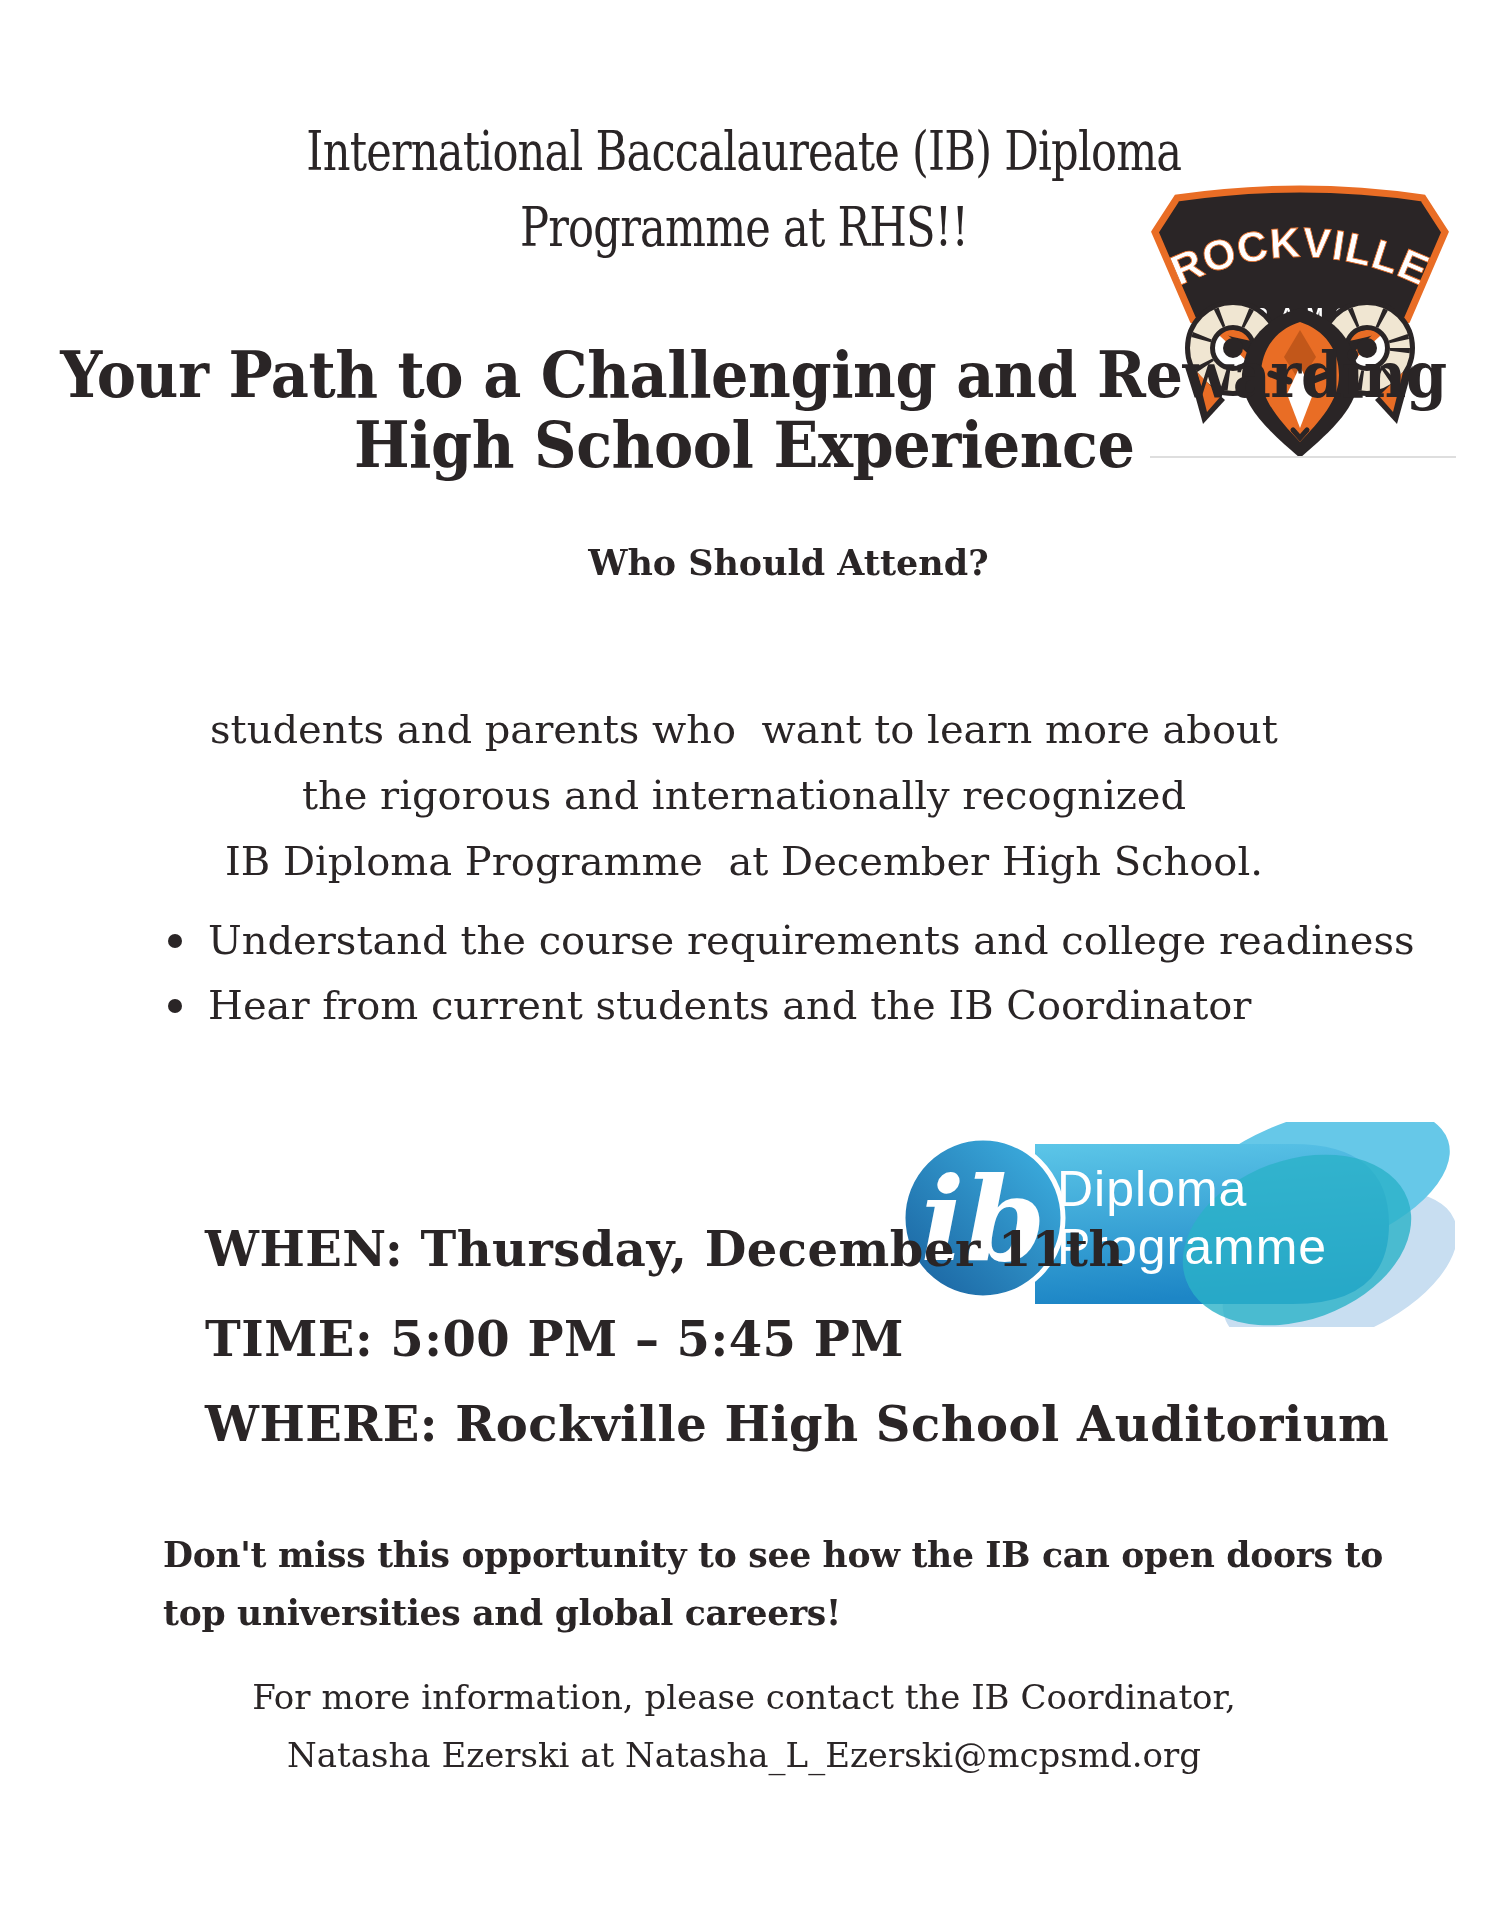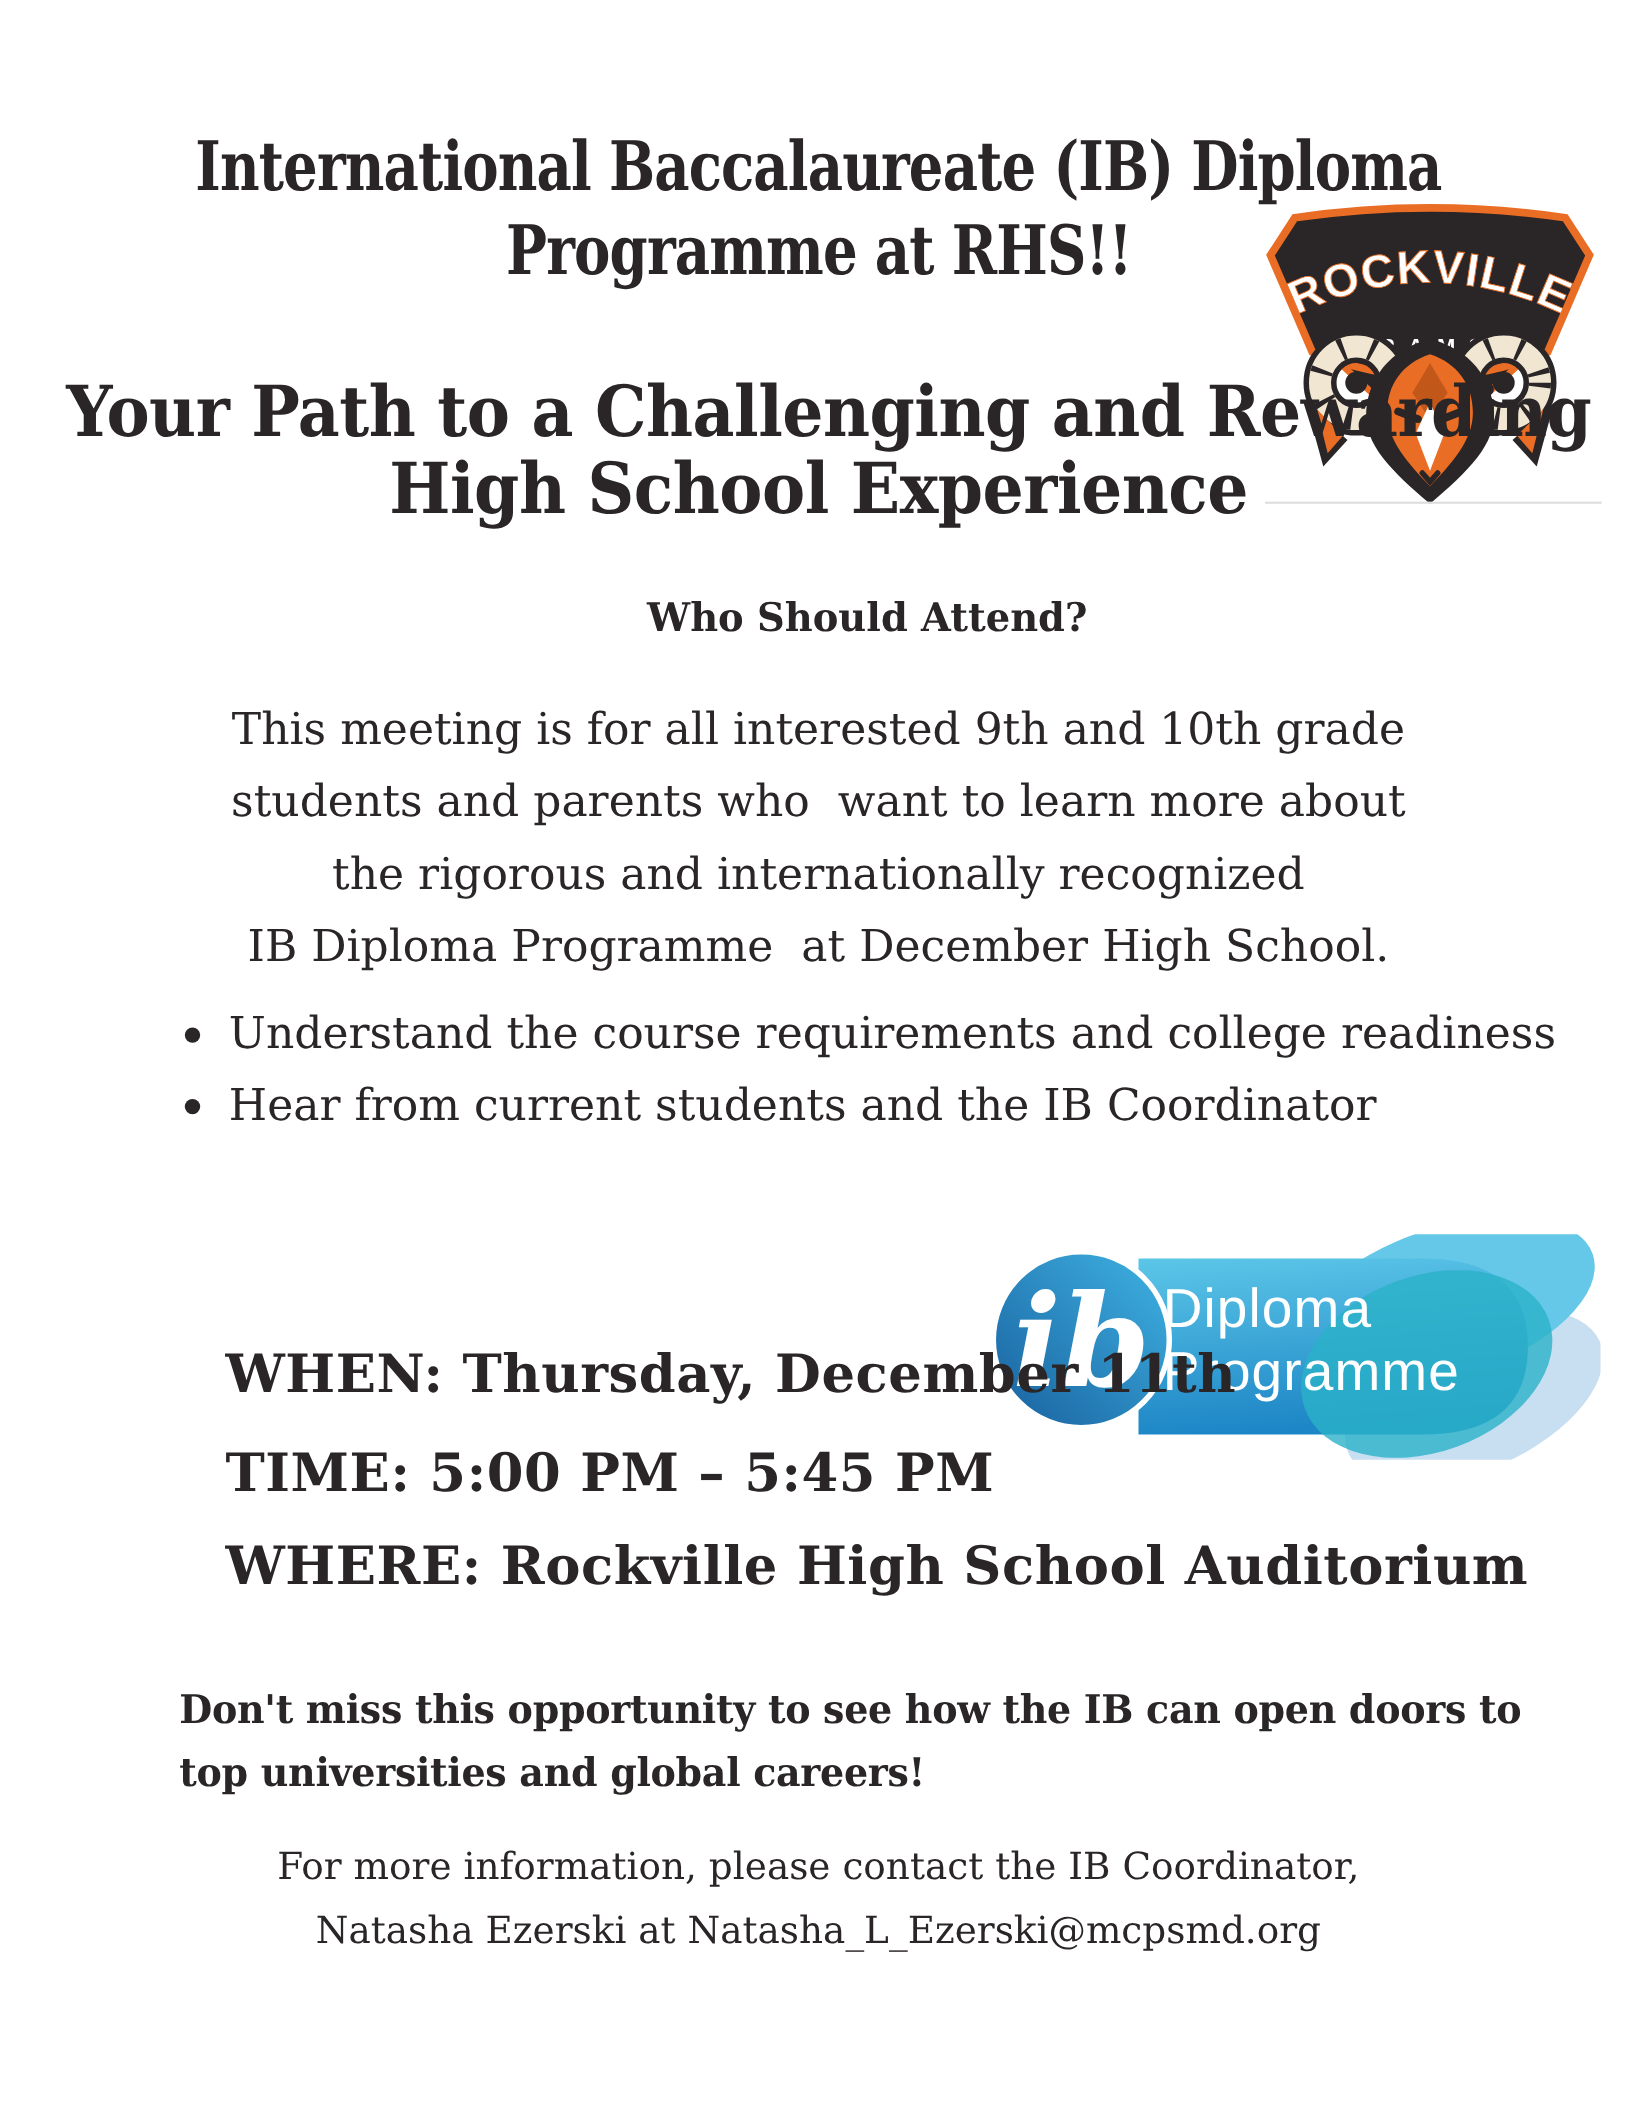--- a/index.html
+++ b/index.html
@@ -5,21 +5,21 @@
   html,body{margin:0;padding:0;}
   body{
     width:1488px;height:1925px;position:relative;overflow:hidden;
     background:#ffffff;color:#2a2526;
     font-family:"DejaVu Serif", serif;
   }
   .abs{position:absolute;}
   .centerband{left:0;width:1488px;text-align:center;}
   .line{display:inline-block;white-space:pre;}
   
-  .title-line{font-size:62px;font-weight:bold;line-height:76px;letter-spacing:-1px;}
+  .title-line{font-size:54px;font-weight:normal;line-height:76px;letter-spacing:-1px;}
   .title-line .line{transform:scaleX(.80);transform-origin:50% 0;}
   .subtitle-line{font-size:64px;font-weight:bold;line-height:70px;letter-spacing:-.5px;}
   .subtitle-line .line{transform:scaleX(.92);transform-origin:50% 0;}
   .heading-line{font-size:36px;font-weight:bold;line-height:60px;margin-left:44px;}
   .heading-line .line{transform:scaleX(.97);transform-origin:50% 0;}
   .intro{font-size:40px;line-height:66px;}
   .bullets{left:168px;top:917px;list-style:none;margin:0;padding:0;font-size:40px;}
   .bullets li{display:flex;align-items:flex-start;line-height:46px;margin-bottom:19px;white-space:pre;}
   .bullet-dot{width:14px;height:14px;border-radius:50%;background:#2a2526;flex:0 0 14px;margin:17px 26px 0 0;}
   .detail-line{font-size:48px;font-weight:bold;line-height:54px;letter-spacing:.5px;white-space:pre;}
@@ -88,21 +88,21 @@
 <div class="abs centerband subtitle-line" style="top:340px;">
   <span class="line">Your Path to a Challenging and Rewarding</span><br>
   <span class="line">High School Experience</span>
 </div>
 
 <div class="abs centerband heading-line" style="top:532px;">
   <span class="line">Who Should Attend?</span>
 </div>
 
 <div class="abs centerband intro" style="top:630px;">
-  <span class="line">This meeting is for all interested 9th and 10th grade</span><br>
+  <br>
   <span class="line">students and parents who  want to learn more about</span><br>
   <span class="line">the rigorous and internationally recognized</span><br>
   <span class="line">IB Diploma Programme  at December High School.</span>
 </div>
 
 <ul class="abs bullets">
   <li>
     <span class="bullet-dot"></span>
     <span>Understand the course requirements and college readiness</span>
   </li>

